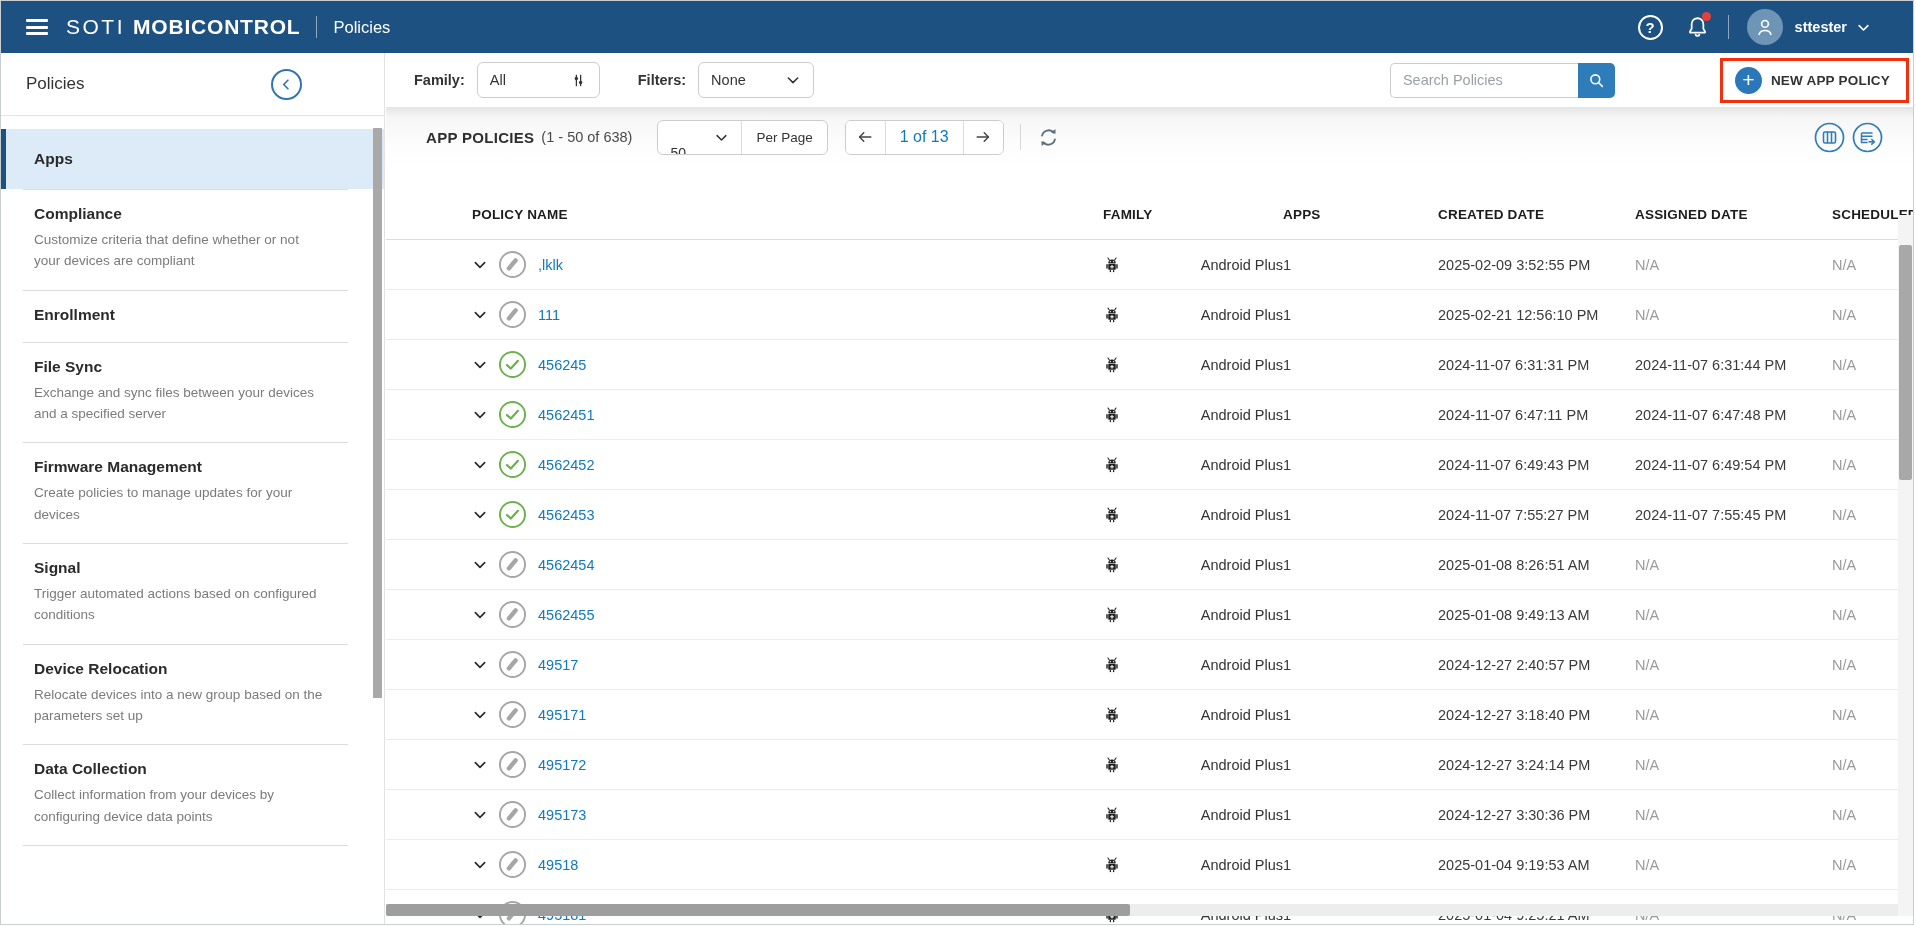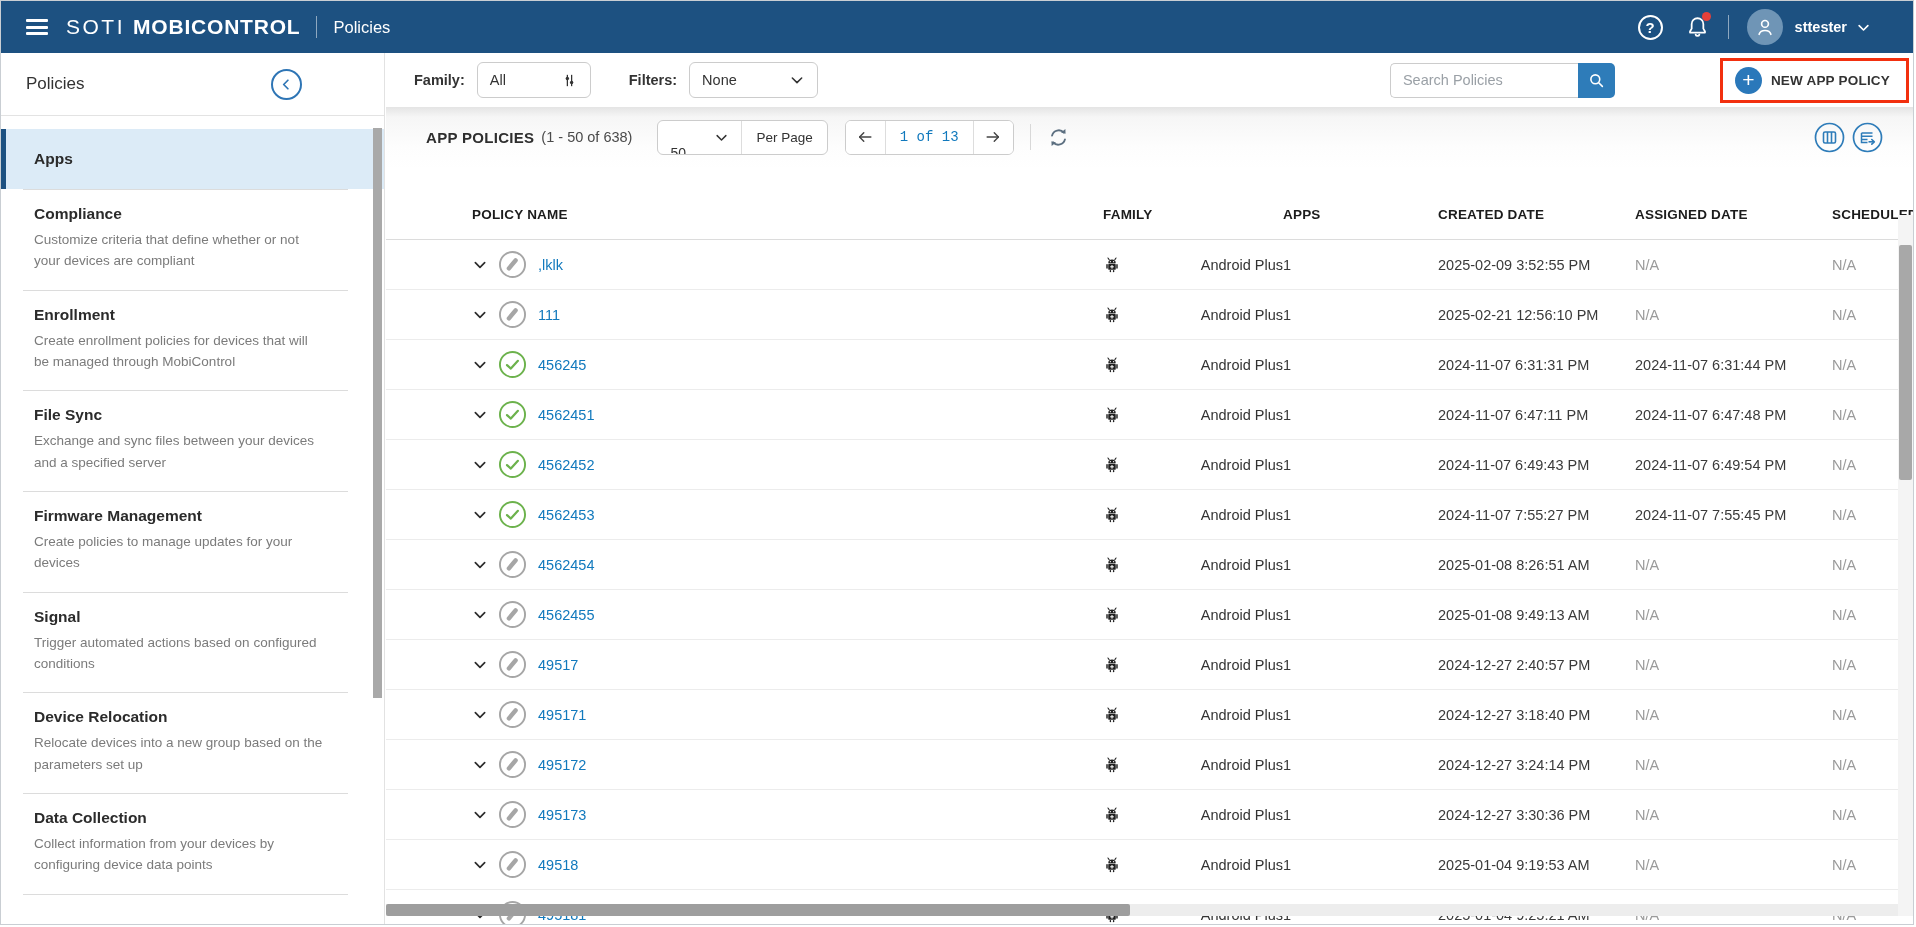--- a/index.html
+++ b/index.html
@@ -41,22 +41,22 @@
   .nav-desc { margin-top:6px; font-size:13.5px; line-height:1.58; color:#7b7b7b; max-width:292px; }
   .sb-scrollbar { position:absolute; right:2px; top:75px; width:9px; height:570px; background:#a9a9a9; }
 
   
   .main { position:absolute; left:385px; top:52px; right:0; bottom:0; background:#fff; }
   .toolbar { height:54px; display:flex; align-items:center; padding-left:28px; background:#fff; position:relative; z-index:3; }
   .tlabel { font-size:14.5px; font-weight:700; color:#333; }
   .dropdown { height:36px; border:1px solid #ccc; border-radius:6px; background:#fff; display:flex; align-items:center;
     padding:0 12px; margin-left:12px; cursor:pointer; }
   .dropdown .dval { font-size:14.5px; color:#333; }
-  .dd-family { width:114px; }
-  .dd-filters { width:129px; margin-right:6px;gap:32px; }
+  .dd-family { width:123px; }
+  .dd-filters { width:116px; margin-right:6px;gap:32px; }
   .dropdown .dicon { margin-left:auto; display:flex; }
   .tb-filters-label { margin-left:38px; }
   .search-wrap { margin-left:auto; display:flex; height:35px; }
   .search-input { width:188px; height:35px; border:1px solid #ccc; border-right:none; border-radius:5px 0 0 5px;
     padding:0 12px; font-size:14.5px; color:#333; outline:none; font-family:inherit; }
   .search-input::placeholder { color:#9aa0a6; }
   .search-btn { width:37px; height:35px; background:#2e7cb9; border:none; border-radius:0 5px 5px 0; display:flex;
     align-items:center; justify-content:center; cursor:pointer; }
   .newpolicy-box { margin-left:105px; margin-right:4px; border:3px solid #f2300f; height:45px; display:flex; align-items:center;
     padding:0 16px 0 12px; }
@@ -70,21 +70,21 @@
   .controls { height:60px; display:flex; align-items:center; padding-left:40px; }
   .tbl-title { font-size:15px; font-weight:700; color:#2e2e2e; letter-spacing:.3px; }
   .tbl-range { font-size:14.5px; color:#4a4a4a; margin-left:7px; font-weight:400; }
   .pp-group { display:flex; margin-left:25px; height:35px; border:1px solid #ccc; border-radius:6px; background:#fff; overflow:hidden; }
   .pp-select { display:flex; align-items:center; padding:0 12px; width:84px; border-right:1px solid #ddd; cursor:pointer; }
   .pp-select .dval { font-size:14px; color:#333;margin-top:31px; }
   .pp-select .dicon { margin-left:auto; display:flex; }
   .pp-label { display:flex; align-items:center; padding:0 14px; font-size:13.5px; color:#333; }
   .pag-group { display:flex; margin-left:17px; height:35px; border:1px solid #ccc; border-radius:6px; background:#fff; overflow:hidden; }
   .pag-btn { width:39px; display:flex; align-items:center; justify-content:center; cursor:pointer; background:#fff; border:none; }
-  .pag-ind { display:flex; align-items:center; padding:0 14px; font-size:14px; color:#1179bd; border-left:1px solid #ddd; border-right:1px solid #ddd;font-family:Liberation Mono, monospace; }
+  .pag-ind { display:flex; align-items:center; padding:0 14px; font-size:16px; color:#1179bd; border-left:1px solid #ddd; border-right:1px solid #ddd; }
   .ctrl-sep { width:1px; height:26px; background:#d8d8d8; margin:0 15px 0 16px; }
   .refresh-btn { display:flex; cursor:pointer; }
   .view-icons { margin-left:auto; margin-right:30px; display:flex; gap:7px; }
   .circle-icon { width:31px; height:31px; cursor:pointer; display:flex; }
 
   
   .tgrid { display:grid; grid-template-columns:26px 40px 565px 180px 155px 197px 197px 130px; align-items:center; padding-left:86px; }
   .thead { height:73px; align-items:end; padding-bottom:17px; border-bottom:1px solid #dcdcdc; background:#fff; }
   .th { font-size:13.5px; font-weight:700; color:#1c1c1c; letter-spacing:.2px; white-space:nowrap; }
   .th-name { grid-column:1 / 4; }
@@ -163,21 +163,20 @@
 
     <div class="nav-list">
 
         <div class="nav-item">
           <div class="nav-title">Compliance</div>
           <div class="nav-desc">Customize criteria that define whether or not your devices are compliant</div>
         </div>
 
         <div class="nav-item">
           <div class="nav-title">Enrollment</div>
-          <div class="nav-desc">Create enrollment policies for devices that will be managed through MobiControl</div>
         </div>
 
         <div class="nav-item">
           <div class="nav-title">File Sync</div>
           <div class="nav-desc">Exchange and sync files between your devices and a specified server</div>
         </div>
 
         <div class="nav-item">
           <div class="nav-title">Firmware Management</div>
           <div class="nav-desc">Create policies to manage updates for your devices</div>

